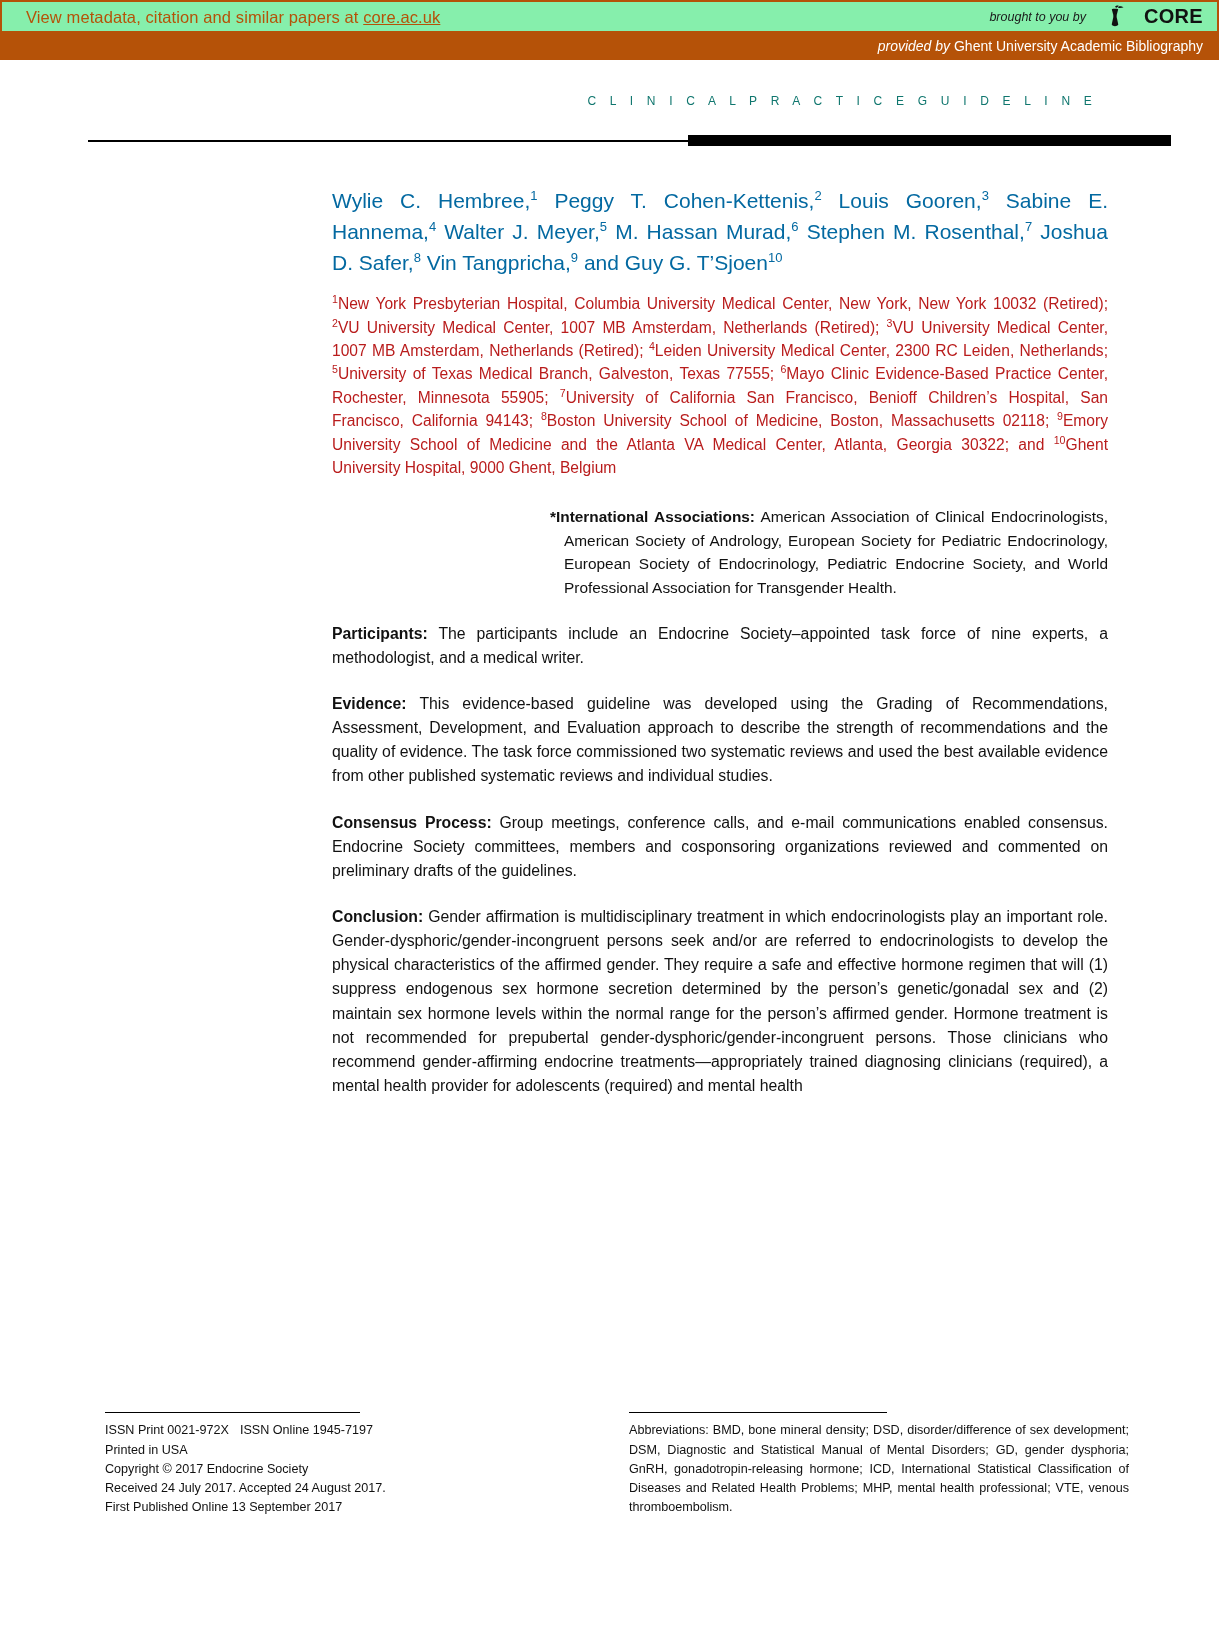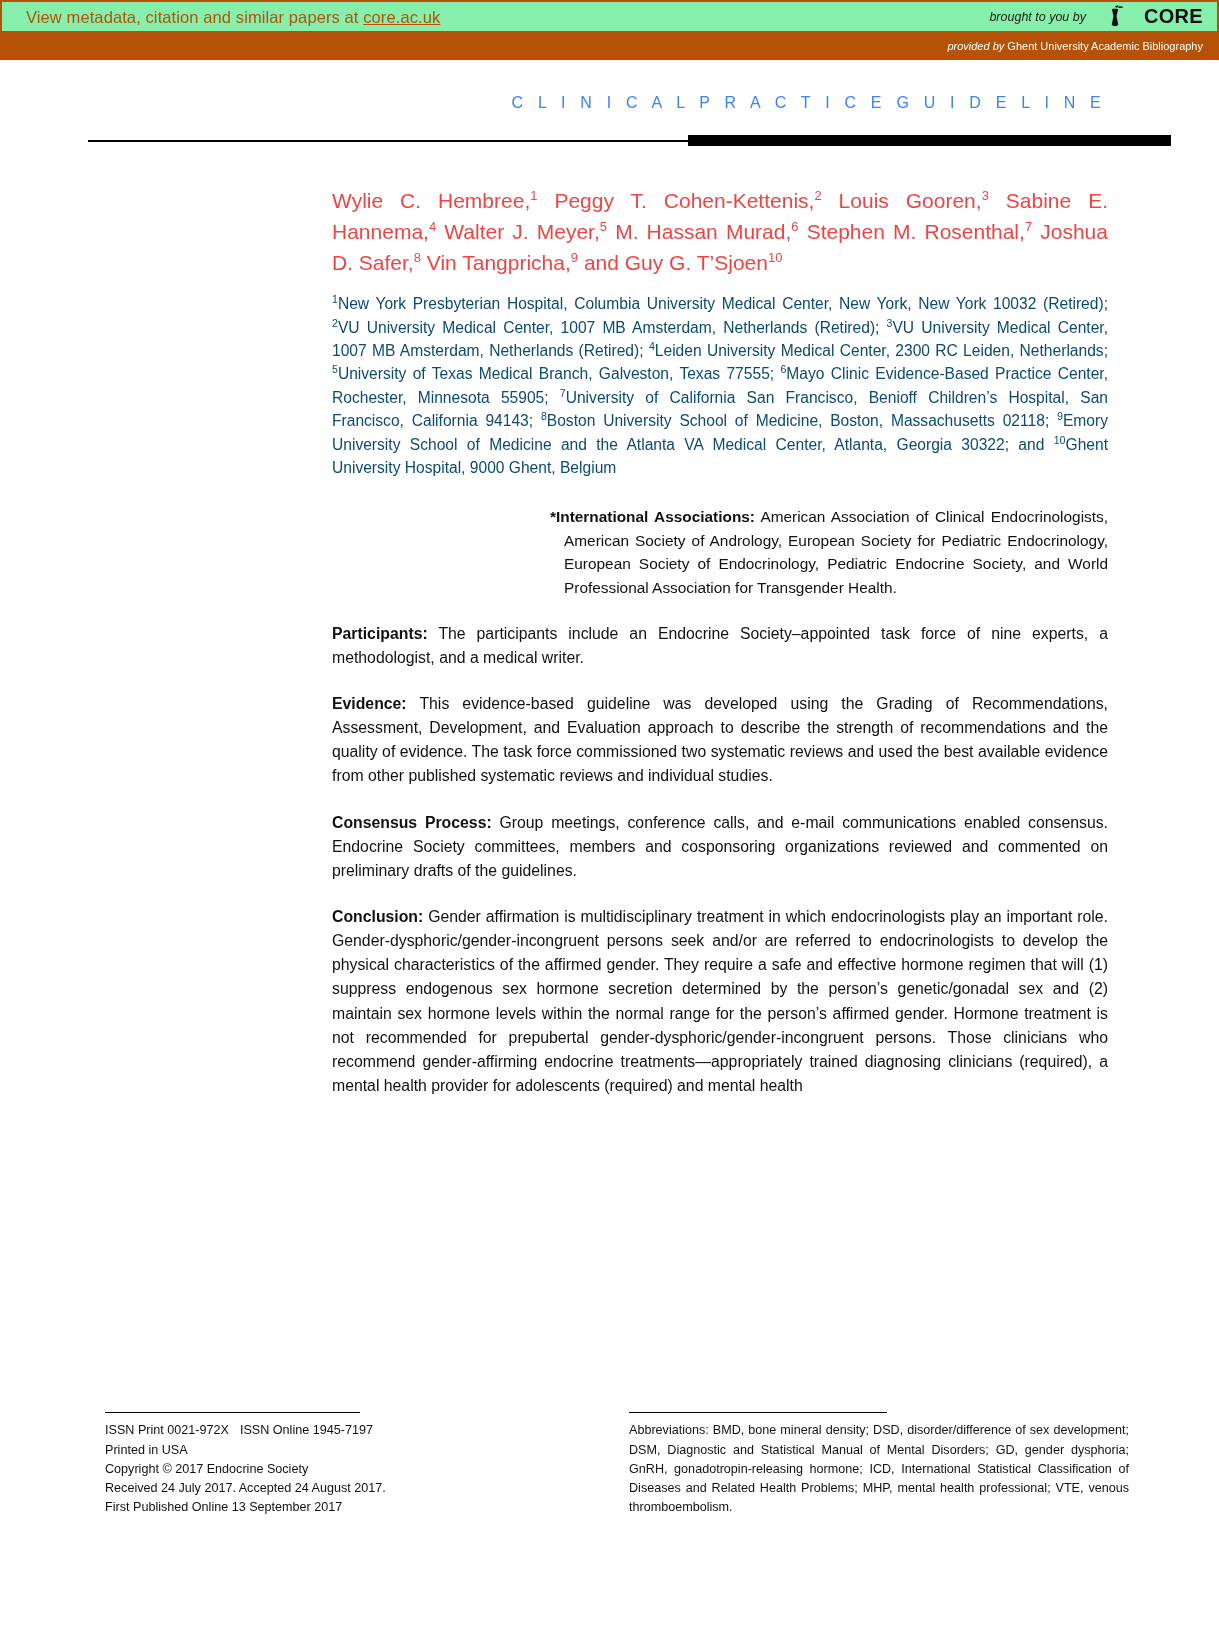--- a/index.html
+++ b/index.html
@@ -63,41 +63,41 @@
   .core-bottom {
     position: absolute;
     left: 0; top: 31px;
     width: 1219px; height: 29px;
     background: #b55208;
     display: flex;
     align-items: center;
     justify-content: flex-end;
   }
   .core-provided {
-    font-size: 11px;
+    font-size: 14px;
     color: #ffffff;
     margin-right: 16px;
   }
   .core-provided i { font-style: italic; }
 
   
   .page { position: relative; width: 1219px; }
 
   .runhead-row {
     margin-top: 34px;
     height: 36px;
     position: relative;
   }
   .runhead {
     position: absolute;
-    right: 113px;
+    right: 122px;
     top: 0;
-    font-size: 16px;
+    font-size: 12px;
     letter-spacing: 5.2px;
-    color: #3b82f6;
+    color: #0f766e;
   }
   .rule-row {
     position: relative;
     height: 14px;
     margin-top: 5px;
   }
   .rule-thin {
     position: absolute;
     left: 88px; top: 5px;
     width: 600px; height: 1.6px;
@@ -122,30 +122,30 @@
     letter-spacing: -0.2px;
     margin-top: 46px;
     color: #000;
   }
 
   .authors {
     margin-top: 36px;
     font-size: 21px;
     line-height: 1.48;
     text-align: justify;
-    color: #ef4444;
+    color: #0369a1;
   }
   .authors sup { font-size: 0.62em; vertical-align: super; line-height: 0; }
 
   .affiliations {
     margin-top: 14px;
     font-size: 15.6px;
     line-height: 1.50;
     text-align: justify;
-    color: #0c4a6e;
+    color: #b91c1c;
   }
   .affiliations sup { font-size: 0.68em; vertical-align: super; line-height: 0; }
 
   .cosponsor {
     margin-top: 26px;
     margin-left: 218px;
     font-size: 15.4px;
     line-height: 1.53;
     text-align: justify;
     text-justify: inter-word;

